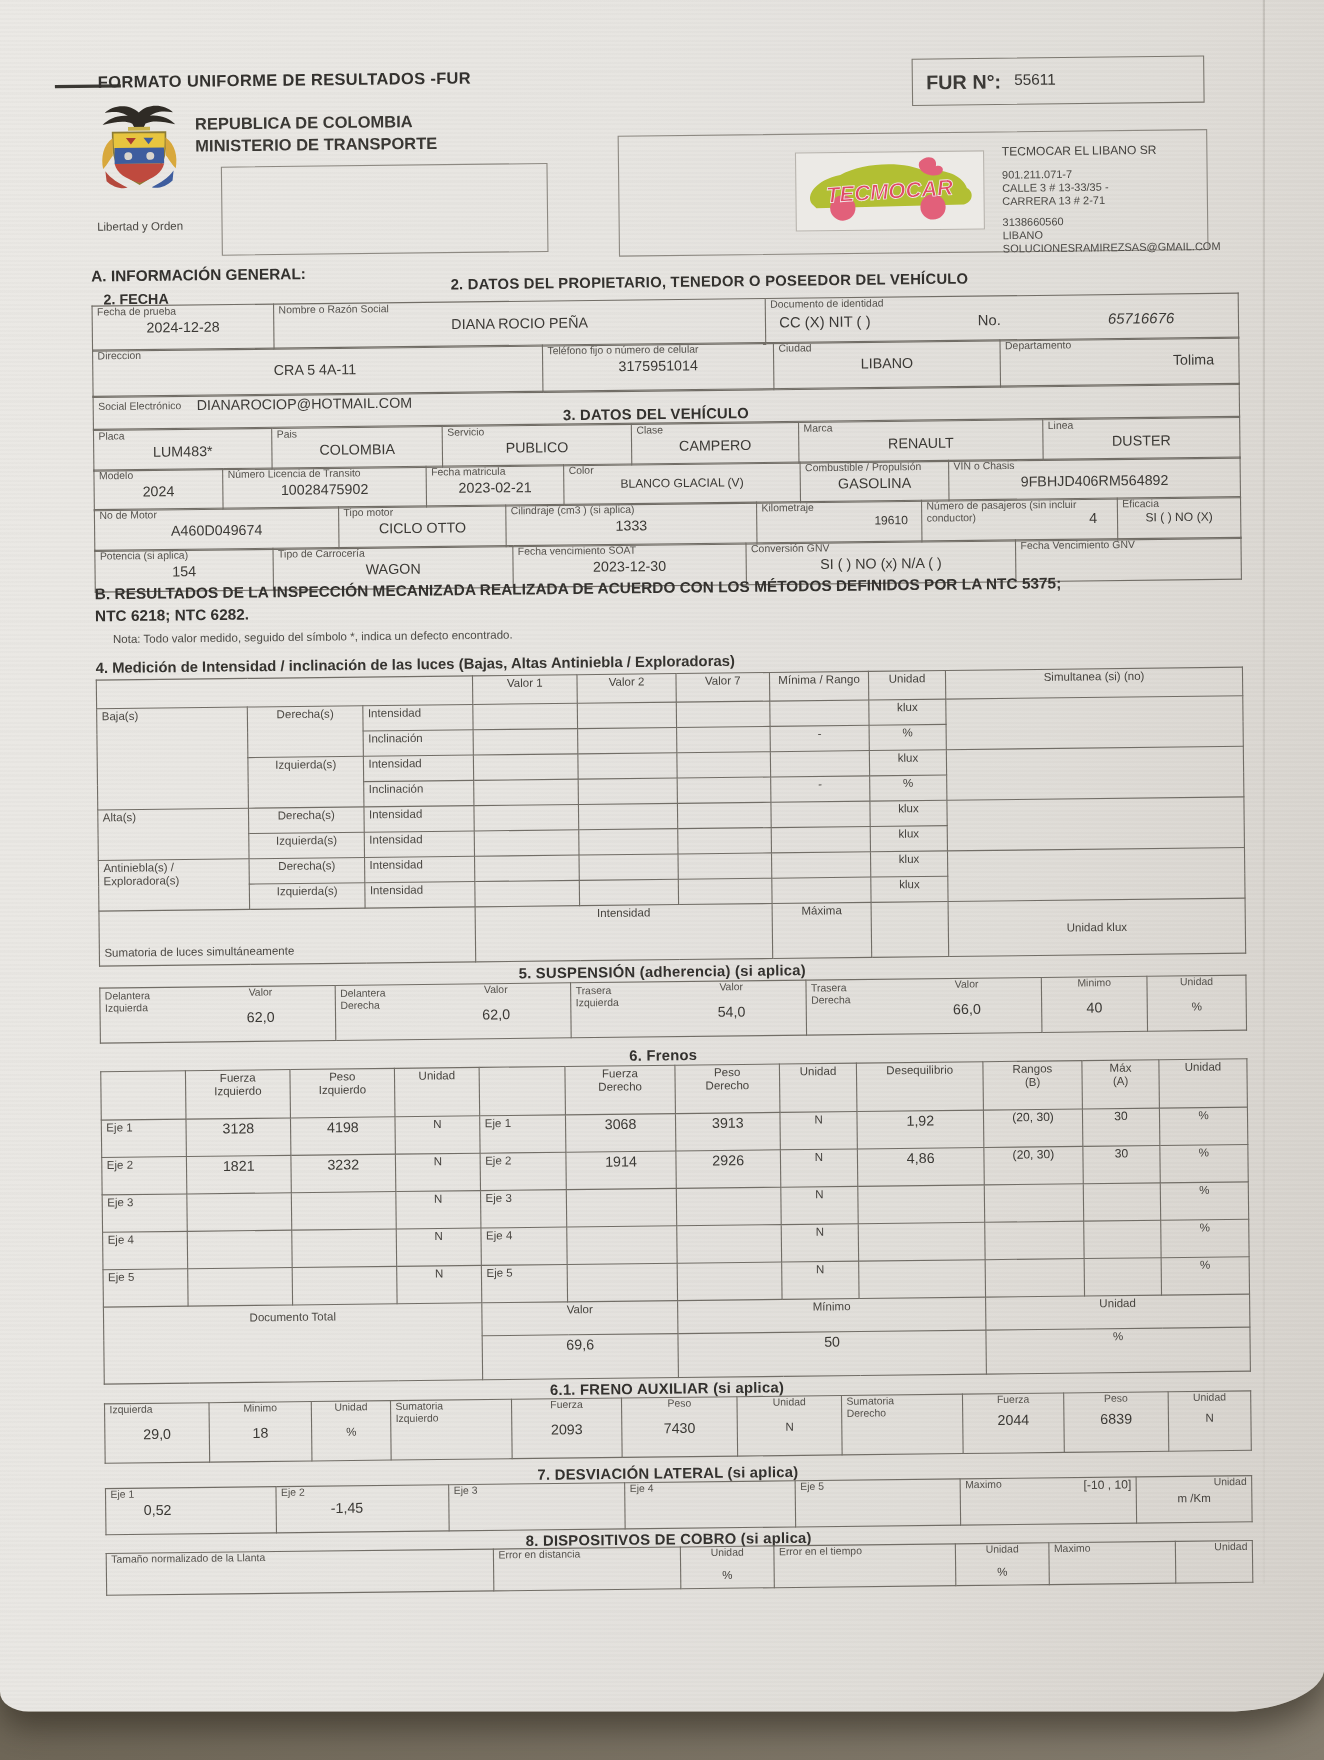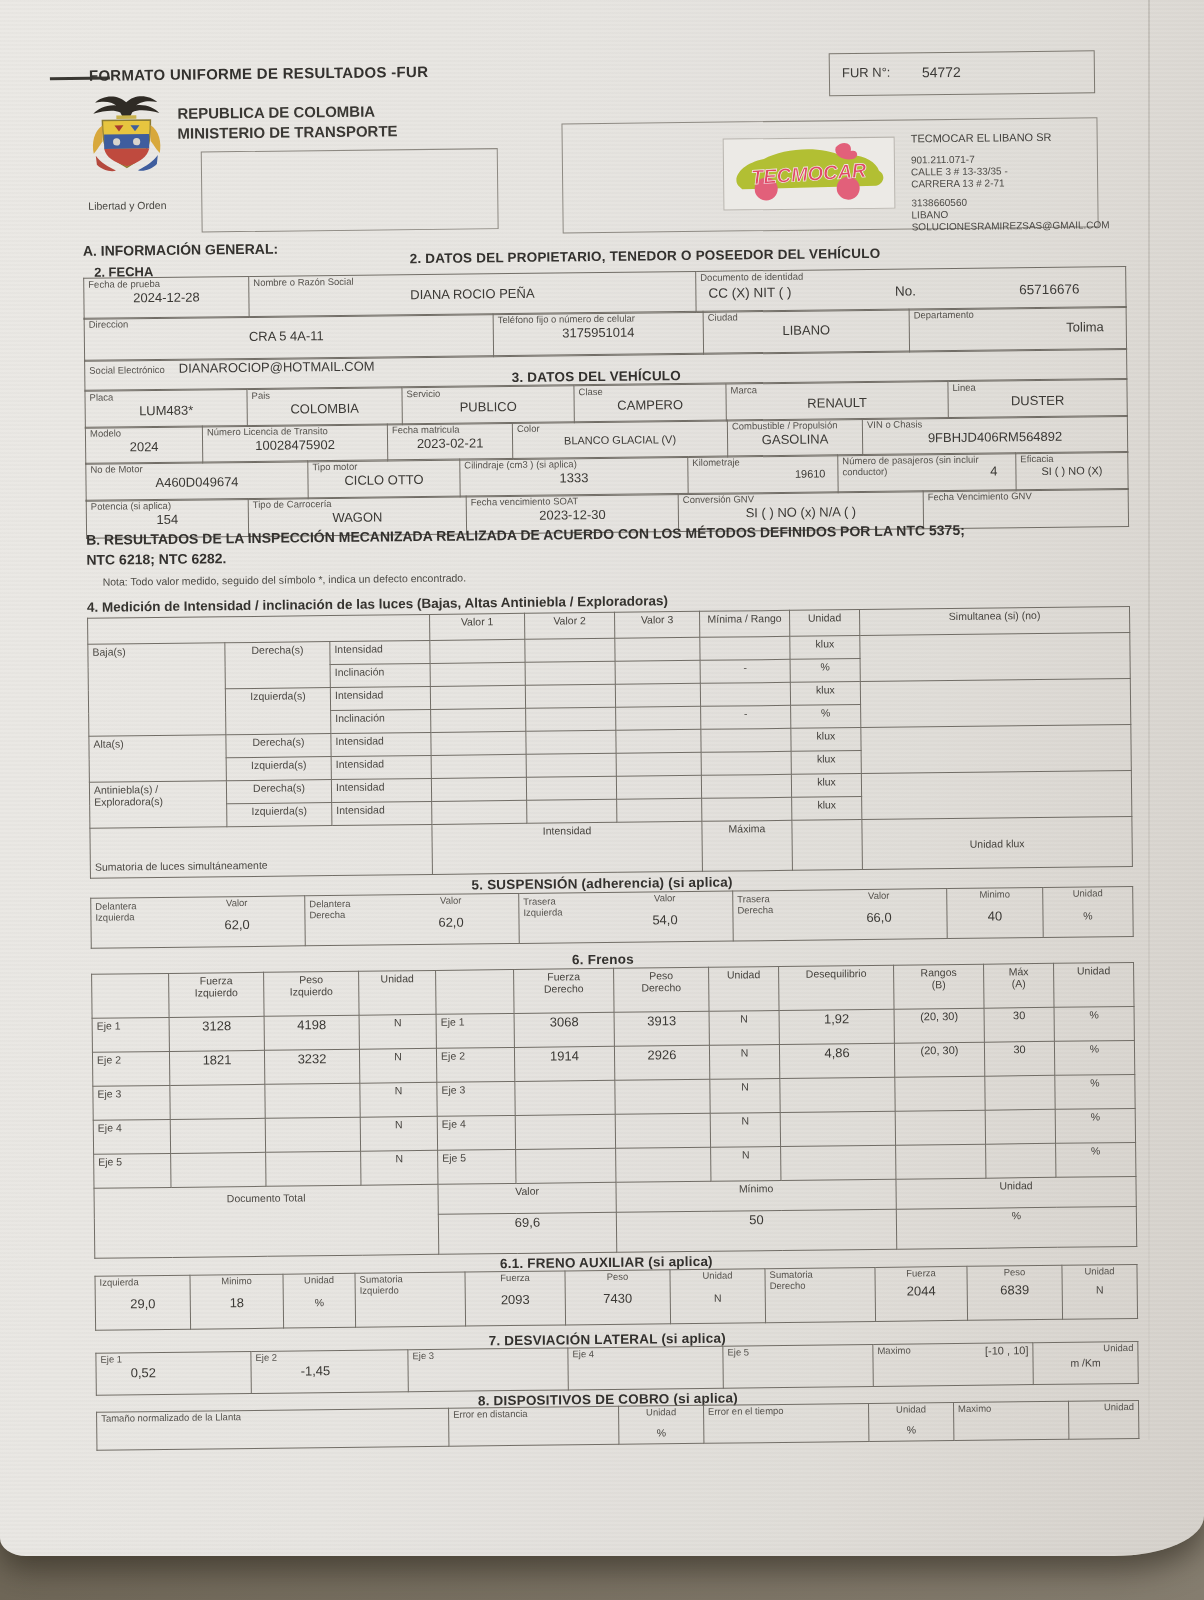--- a/index.html
+++ b/index.html
@@ -49,22 +49,22 @@
 <div class="paper">
   <div class="crease"></div>
 </div>
 
 <div class="content">
 
   <div class="abs mark" style="left:57px; top:71px; width:60px;"></div>
   <div class="abs ttl" style="left:96px; top:61px;">FORMATO UNIFORME DE RESULTADOS -FUR</div>
 
   <div class="abs fur-box" style="left:836px; top:56px; width:266px; height:43px;">
-    <span class="abs" style="left:12px; top:11px; font-size:13px; font-weight:400;">FUR N°:</span>
-    <span class="abs" style="left:92px; top:11px; font-size:14px;">54772</span>
+    <span class="abs" style="left:12px; top:11px; font-size:18px; font-weight:700;">FUR N°:</span>
+    <span class="abs" style="left:92px; top:11px; font-size:14px;">55611</span>
   </div>
 
   <div class="abs" style="left:92px; top:84px; width:82px; height:112px;">
     <svg width="82" height="112" viewBox="0 0 82 112">
       <path d="M41 13 C32 4 17 6 10 13 C21 11 27 13 31 16 C21 15 13 19 8 24 C19 21 29 20 35 23 L37 27 L45 27 L47 23 C53 20 63 21 74 24 C69 19 61 15 51 16 C55 13 61 11 72 13 C65 6 50 4 41 13 Z" fill="#2f2b25"></path>
       <rect x="31" y="26" width="20" height="3.5" fill="#c9b24b"></rect>
       <path d="M17 31 L65 31 C65 53 65 65 41 78 C17 65 17 53 17 31 Z" fill="#e7c53f" stroke="#8c7c34" stroke-width="1.5"></path>
       <rect x="18.5" y="45" width="45" height="14.5" fill="#3e5d9e"></rect>
       <path d="M18.5 59.5 L63.5 59.5 C61.5 68 54 73 41 77 C28 73 20.5 68 18.5 59.5 Z" fill="#bf4a3e"></path>
       <circle cx="31" cy="52.5" r="3.6" fill="#d9d5cd"></circle>
@@ -125,21 +125,21 @@
       </td>
       <td>
         <div class="lbl">Nombre o Razón Social</div>
         <div class="val">DIANA ROCIO PEÑA</div>
       </td>
       <td>
         <div class="lbl">Documento de identidad</div>
         <div class="flexrow" style="font-size:13.5px; justify-content:space-between; padding:2px 6px 0 8px;">
           <span>CC (X)   NIT (  )</span>
           <span>No.</span>
-          <span style="margin-right:36px;">65716676</span>
+          <span style="margin-right:48px;font-style:italic;">65716676</span>
         </div>
       </td>
     </tr>
   </tbody>
     </table>
 
   <table class="t" style="left:88px; top:312px; width:1042px;">
     <colgroup>
         <col style="width:409px">
         <col style="width:210px">
@@ -353,21 +353,21 @@
         <col style="width:85px">
         <col style="width:90px">
         <col style="width:70px">
         <col style="width:270px">
       </colgroup>
     <tbody>
         <tr style="height:26px;">
       <td colspan="3"></td>
       <td class="th">Valor 1</td>
       <td class="th">Valor 2</td>
-      <td class="th">Valor 3</td>
+      <td class="th">Valor 7</td>
       <td class="th">Mínima / Rango</td>
       <td class="th">Unidad</td>
       <td class="th">Simultanea (si) (no)</td>
     </tr>
     <tr style="height:23px;">
       <td rowspan="4" class="mid ejelbl">Baja(s)</td>
       <td rowspan="2" class="mid ejelbl cen">Derecha(s)</td>
       <td class="ejelbl">Intensidad</td>
       <td></td>
           <td></td>

